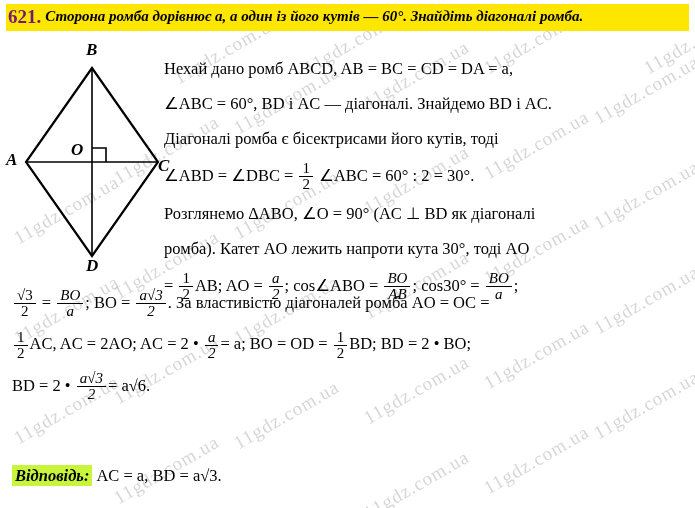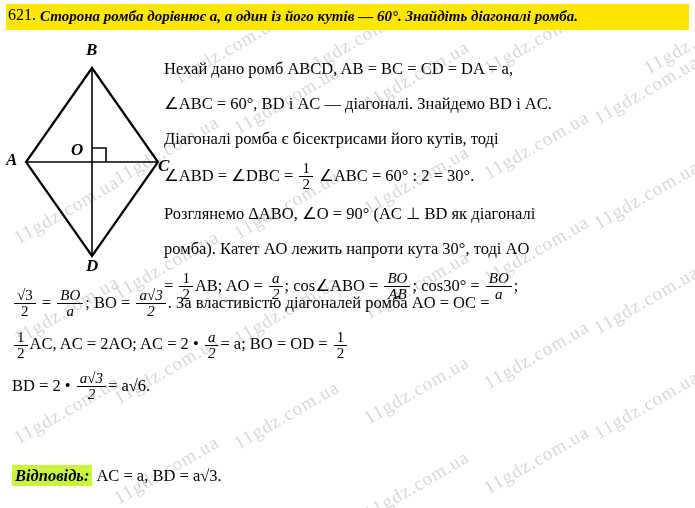--- a/index.html
+++ b/index.html
@@ -40,23 +40,23 @@
   .task-header {
     position: absolute;
     left: 6px;
     top: 4px;
     width: 683px;
     background: #ffe600;
     padding: 2px 2px 3px 2px;
     box-sizing: border-box;
   }
   .task-num {
-    color: #000000;
-    font-weight: normal;
-    font-size: 16px;
+    color: #701a75;
+    font-weight: bold;
+    font-size: 19px;
     font-family: "Liberation Serif", serif;
     vertical-align: top;
   }
   .task-text {
     font-style: italic;
     font-weight: bold;
     font-size: 15px;
     line-height: 21px;
   }
 
@@ -241,21 +241,21 @@
         <span class="num">1</span>
         <span class="den">2</span>
       </span><span>AC, AC = 2AO; AC = 2 •</span>
       <span class="frac it">
         <span class="num">a</span>
         <span class="den">2</span>
       </span><span>= a; BO = OD =</span>
       <span class="frac">
         <span class="num">1</span>
         <span class="den">2</span>
-      </span>
+      </span><span>BD; BD = 2 • BO;</span>
     </p>
     <p>
       <span>BD = 2 •</span>
       <span class="frac it">
         <span class="num">a√3</span>
         <span class="den">2</span>
       </span><span>= a√6.</span>
     </p>
   </div>
 

